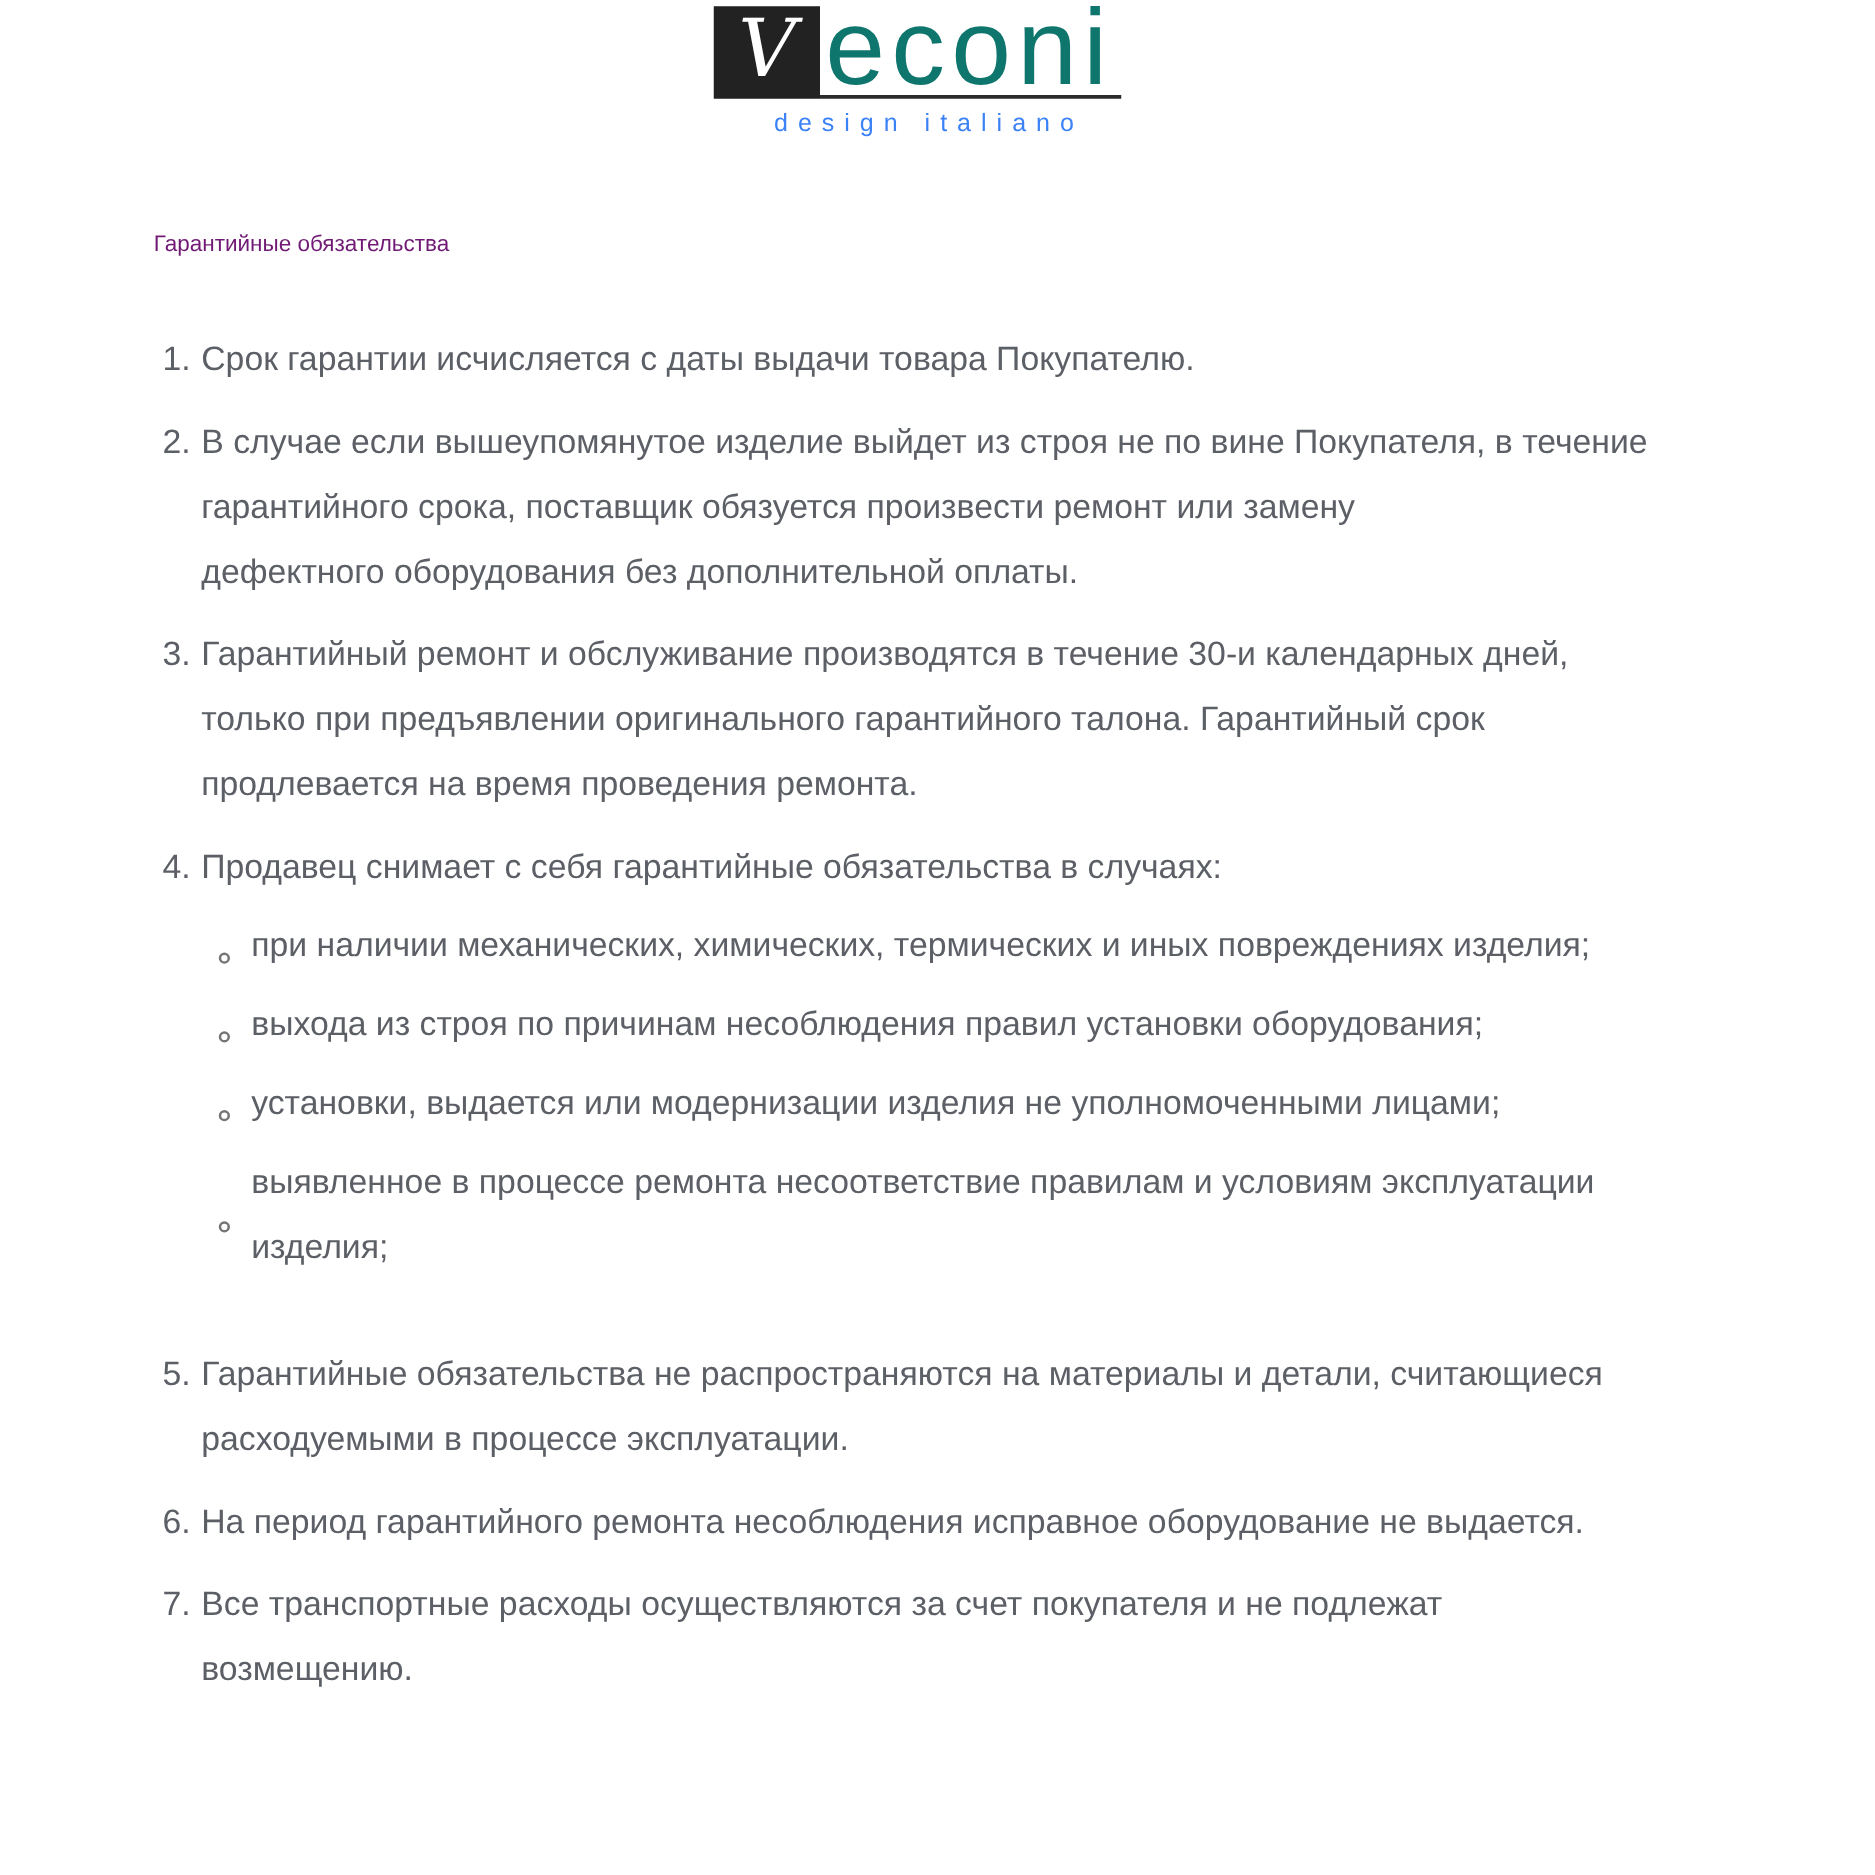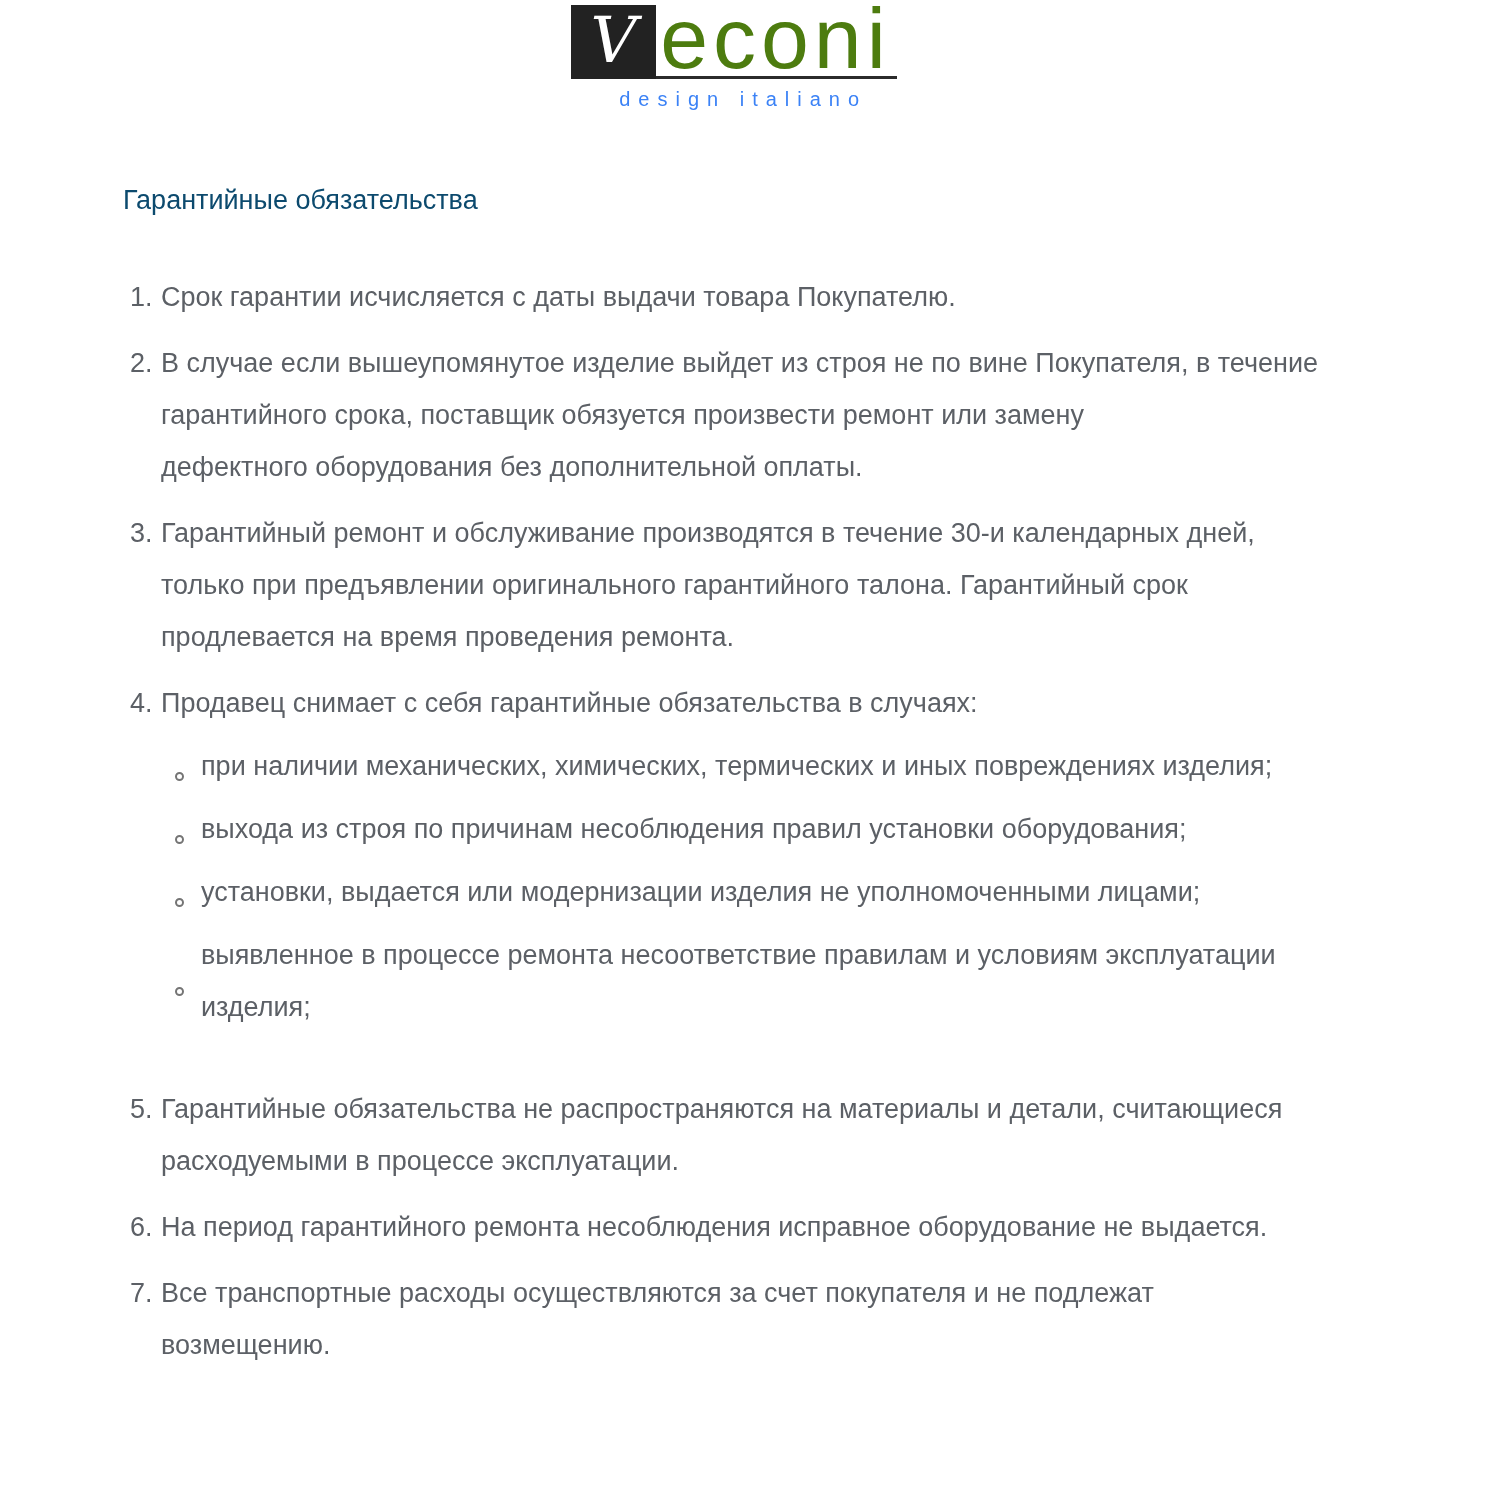--- a/index.html
+++ b/index.html
@@ -41,39 +41,39 @@
     font-style: italic;
     font-size: 64px;
     line-height: 1;
     padding-bottom: 4px;
     flex: 0 0 auto;
   }
   .logo-word {
     font-size: 86px;
     line-height: 0.78;
     letter-spacing: 5px;
-    color: #4d7c0f;
+    color: #0f766e;
     border-bottom: 3px solid #2b2b2b;
     padding: 0 6px 4px 4px;
     position: relative;
     font-weight: 400;
   }
   .logo-tagline {
     margin-top: 9px;
     margin-left: 48px;
     font-size: 20px;
     letter-spacing: 8px;
     color: #3b82f6;
   }
 
   
   .doc-title {
     margin: 74px 0 0 123px;
-    font-size: 27px;
-    color: #0c4a6e;
+    font-size: 18px;
+    color: #701a75;
   }
   .list {
     margin: 55px 0 0 130px;
     color: #5c6066;
     font-size: 27px;
   }
   .item {
     display: flex;
     align-items: flex-start;
     margin-bottom: 14px;

